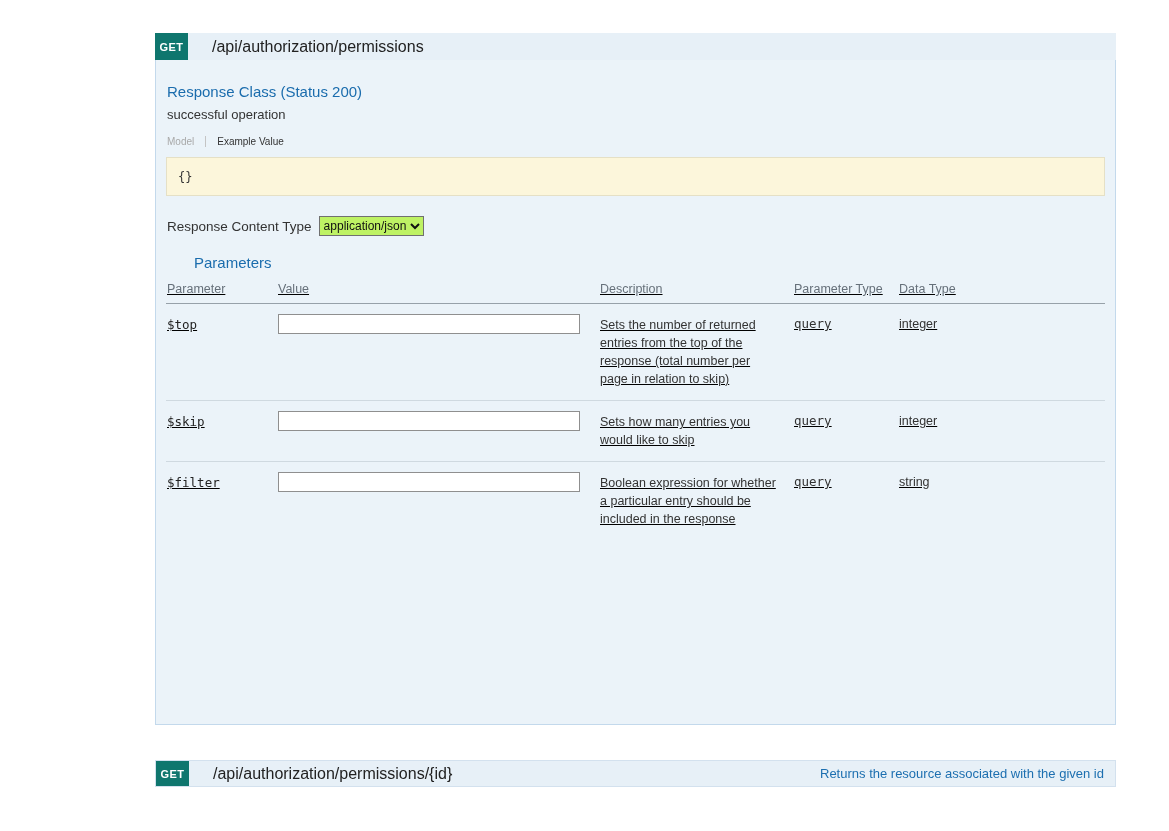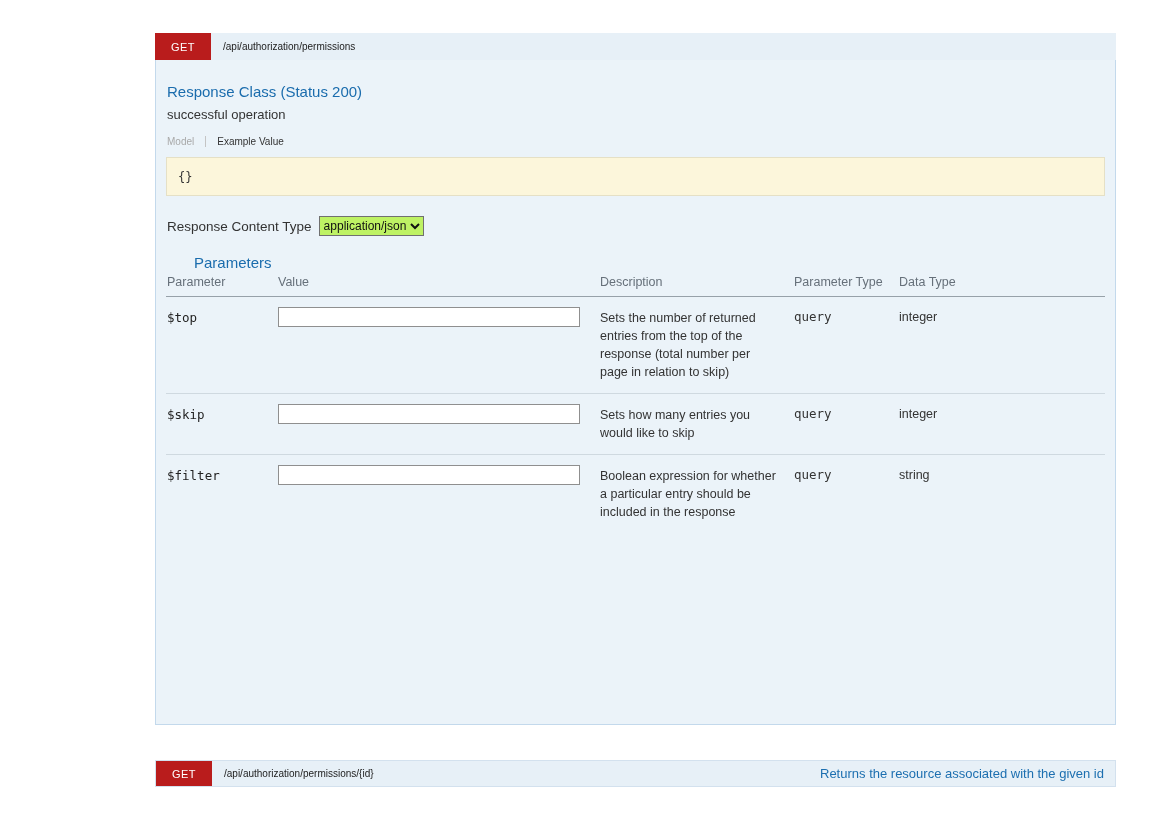--- a/index.html
+++ b/index.html
@@ -47,34 +47,34 @@
 
   
   .op-heading {
     display: flex;
     align-items: stretch;
     background: #e7f0f7;
     height: 27px;
     cursor: pointer;
   }
   .method-badge {
-    width: 56px;
-    background: #b91c1c;
+    width: 33px;
+    background: #0f766e;
     color: #fff;
     font-size: 11px;
-    font-weight: normal;
+    font-weight: bold;
     display: flex;
     align-items: center;
     justify-content: center;
     letter-spacing: 0.5px;
     flex-shrink: 0;
   }
   .op-path {
-    margin-left: 12px;
-    font-size: 10px;
+    margin-left: 24px;
+    font-size: 16px;
     color: #222;
     display: flex;
     align-items: center;
     text-decoration: none;
   }
   .op-summary {
     margin-left: auto;
     margin-right: 11px;
     font-size: 13px;
     color: #1c6fb0;
@@ -144,24 +144,25 @@
     font-family: "Liberation Sans", sans-serif;
     border: 1px solid #707070;
     background: #bef264;
     height: 20px;
     color: #111;
   }
   .params-heading { margin-top: 18px; margin-left: 28px; }
 
   
   table.param-table {
-    margin-top: 4px;
+    margin-top: 11px;
     width: 939px;
     border-collapse: collapse;
     table-layout: fixed;
+    text-decoration: underline;
   }
   .param-table th {
     text-align: left;
     font-weight: normal;
     color: #66707a;
     font-size: 12.5px;
     padding: 0 0 7px 1px;
     border-bottom: 1px solid #97a1a9;
   }
   .param-table tbody tr { border-bottom: 1px solid #cfd9e0; }

